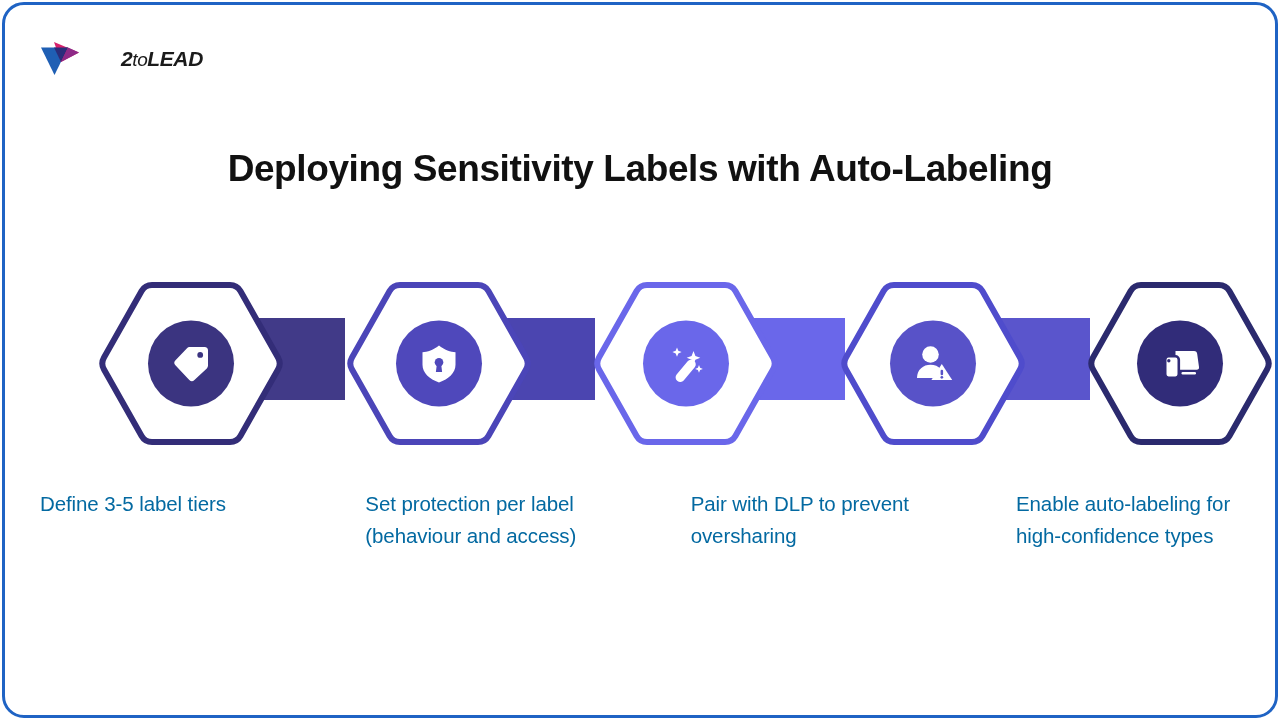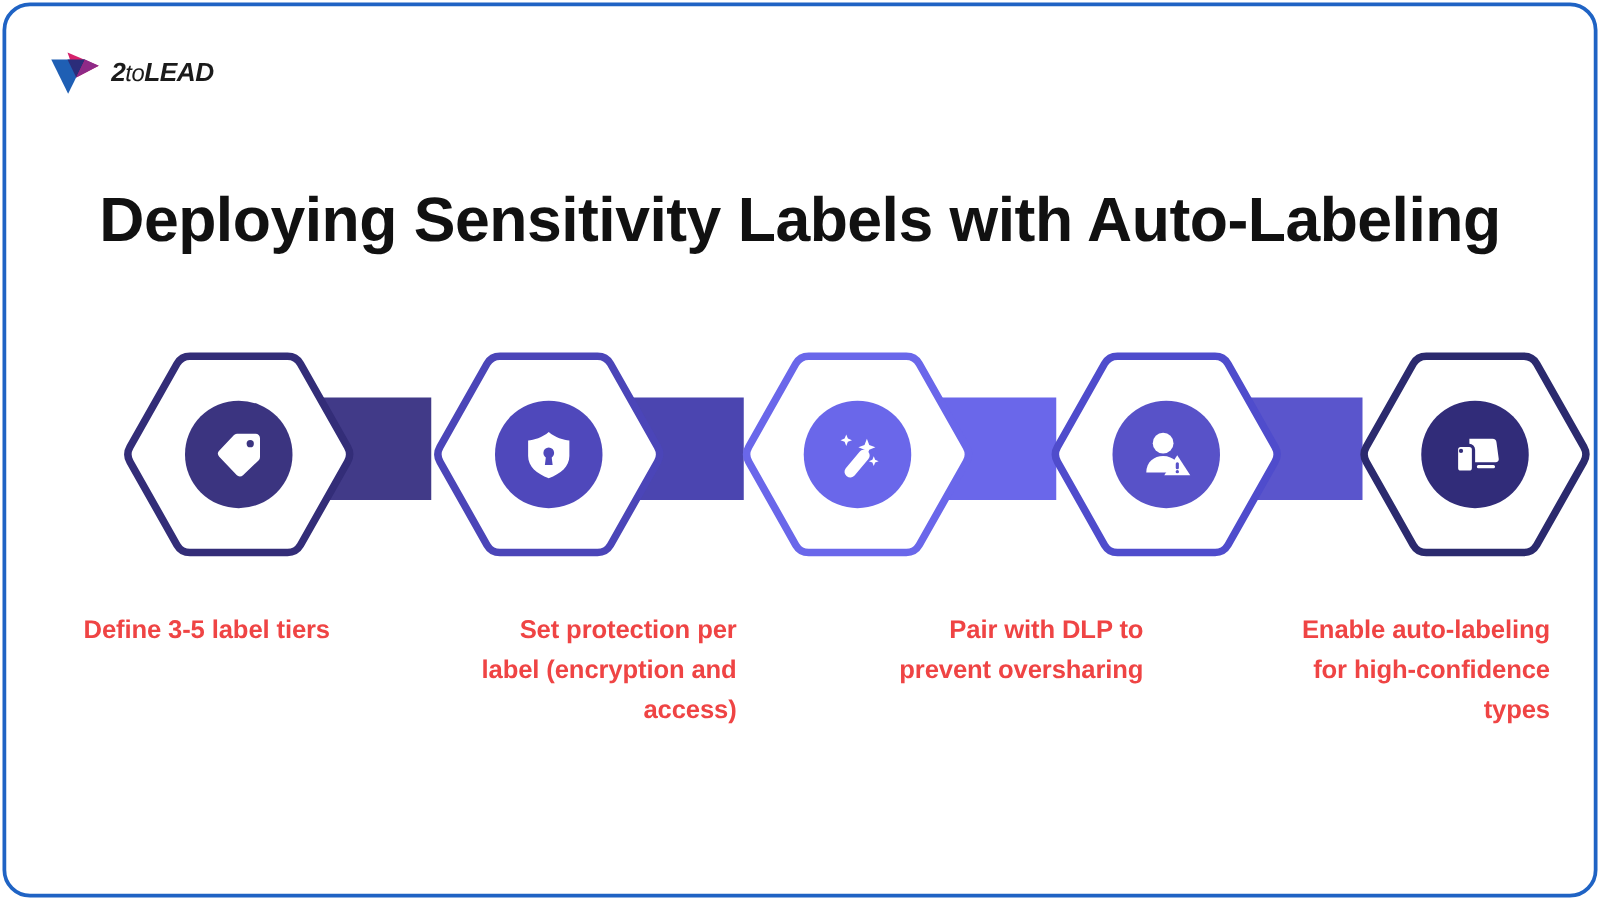--- a/index.html
+++ b/index.html
@@ -37,20 +37,21 @@
   }
 
   
   #logo {
     position: absolute;
     left: 38px;
     top: 38px;
     display: flex;
     align-items: center;
     height: 40px;
+    gap: 32px;
   }
   #logo-mark {
     width: 44px;
     height: 40px;
     display: block;
   }
   #logo-word {
     margin-left: 7px;
     font-size: 21px;
     font-weight: 700;
@@ -64,21 +65,21 @@
   #logo-word .lw-to  { font-weight: 400; font-size: 19px; }
   #logo-word .lw-lead{ font-weight: 800; }
 
   
   #title {
     position: absolute;
     left: 0;
     top: 148px;
     width: 1280px;
     text-align: center;
-    font-size: 50px;
+    font-size: 37px;
     font-weight: 700;
     color: #111111;
     letter-spacing: -0.4px;
     line-height: 1.15;
   }
 
   
   #flow {
     position: absolute;
     left: 60px;
@@ -100,24 +101,24 @@
     position: absolute;
     left: 40px;
     top: 488px;
     width: 1200px;
     display: flex;
     align-items: flex-start;
     justify-content: space-between;
   }
   .caption {
     width: 224px;
-    text-align: right;
+    text-align: left;
     font-size: 20.5px;
-    font-weight: 700;
-    color: #ef4444;
+    font-weight: 400;
+    color: #0369a1;
     line-height: 1.55;
     letter-spacing: -0.1px;
   }
 </style>
 </head>
 <body>
 
 <div id="slide">
 
   <div id="frame" style="border-color: rgb(31, 99, 196);"></div>
@@ -204,18 +205,18 @@
       <g>
         <path d="M1081,5 L1159,5 A12,12 0 0 1 1169.4,11 L1207,77.5 A12,12 0 0 1 1207,89.5 L1169.4,156 A12,12 0 0 1 1159,162 L1081,162 A12,12 0 0 1 1070.6,156 L1033,89.5 A12,12 0 0 1 1033,77.5 L1070.6,11 A12,12 0 0 1 1081,5 Z" fill="#ffffff" stroke="#2b2a6e" stroke-width="6" stroke-linejoin="round"></path>
         <circle cx="1120" cy="83.5" r="43" fill="#312c79"></circle>
         <use href="#ic-devices" x="1120" y="83.5"></use>
       </g>
     </svg>
   </div>
 
   <div id="captions">
     <div class="caption">Define 3-5 label tiers</div>
-    <div class="caption">Set protection per label (encryption and access)</div>
+    <div class="caption">Set protection per label (behaviour and access)</div>
     <div class="caption">Pair with DLP to prevent oversharing</div>
     <div class="caption">Enable auto-labeling for high-confidence types</div>
   </div>
 
 </div>
 
 </body></html>

